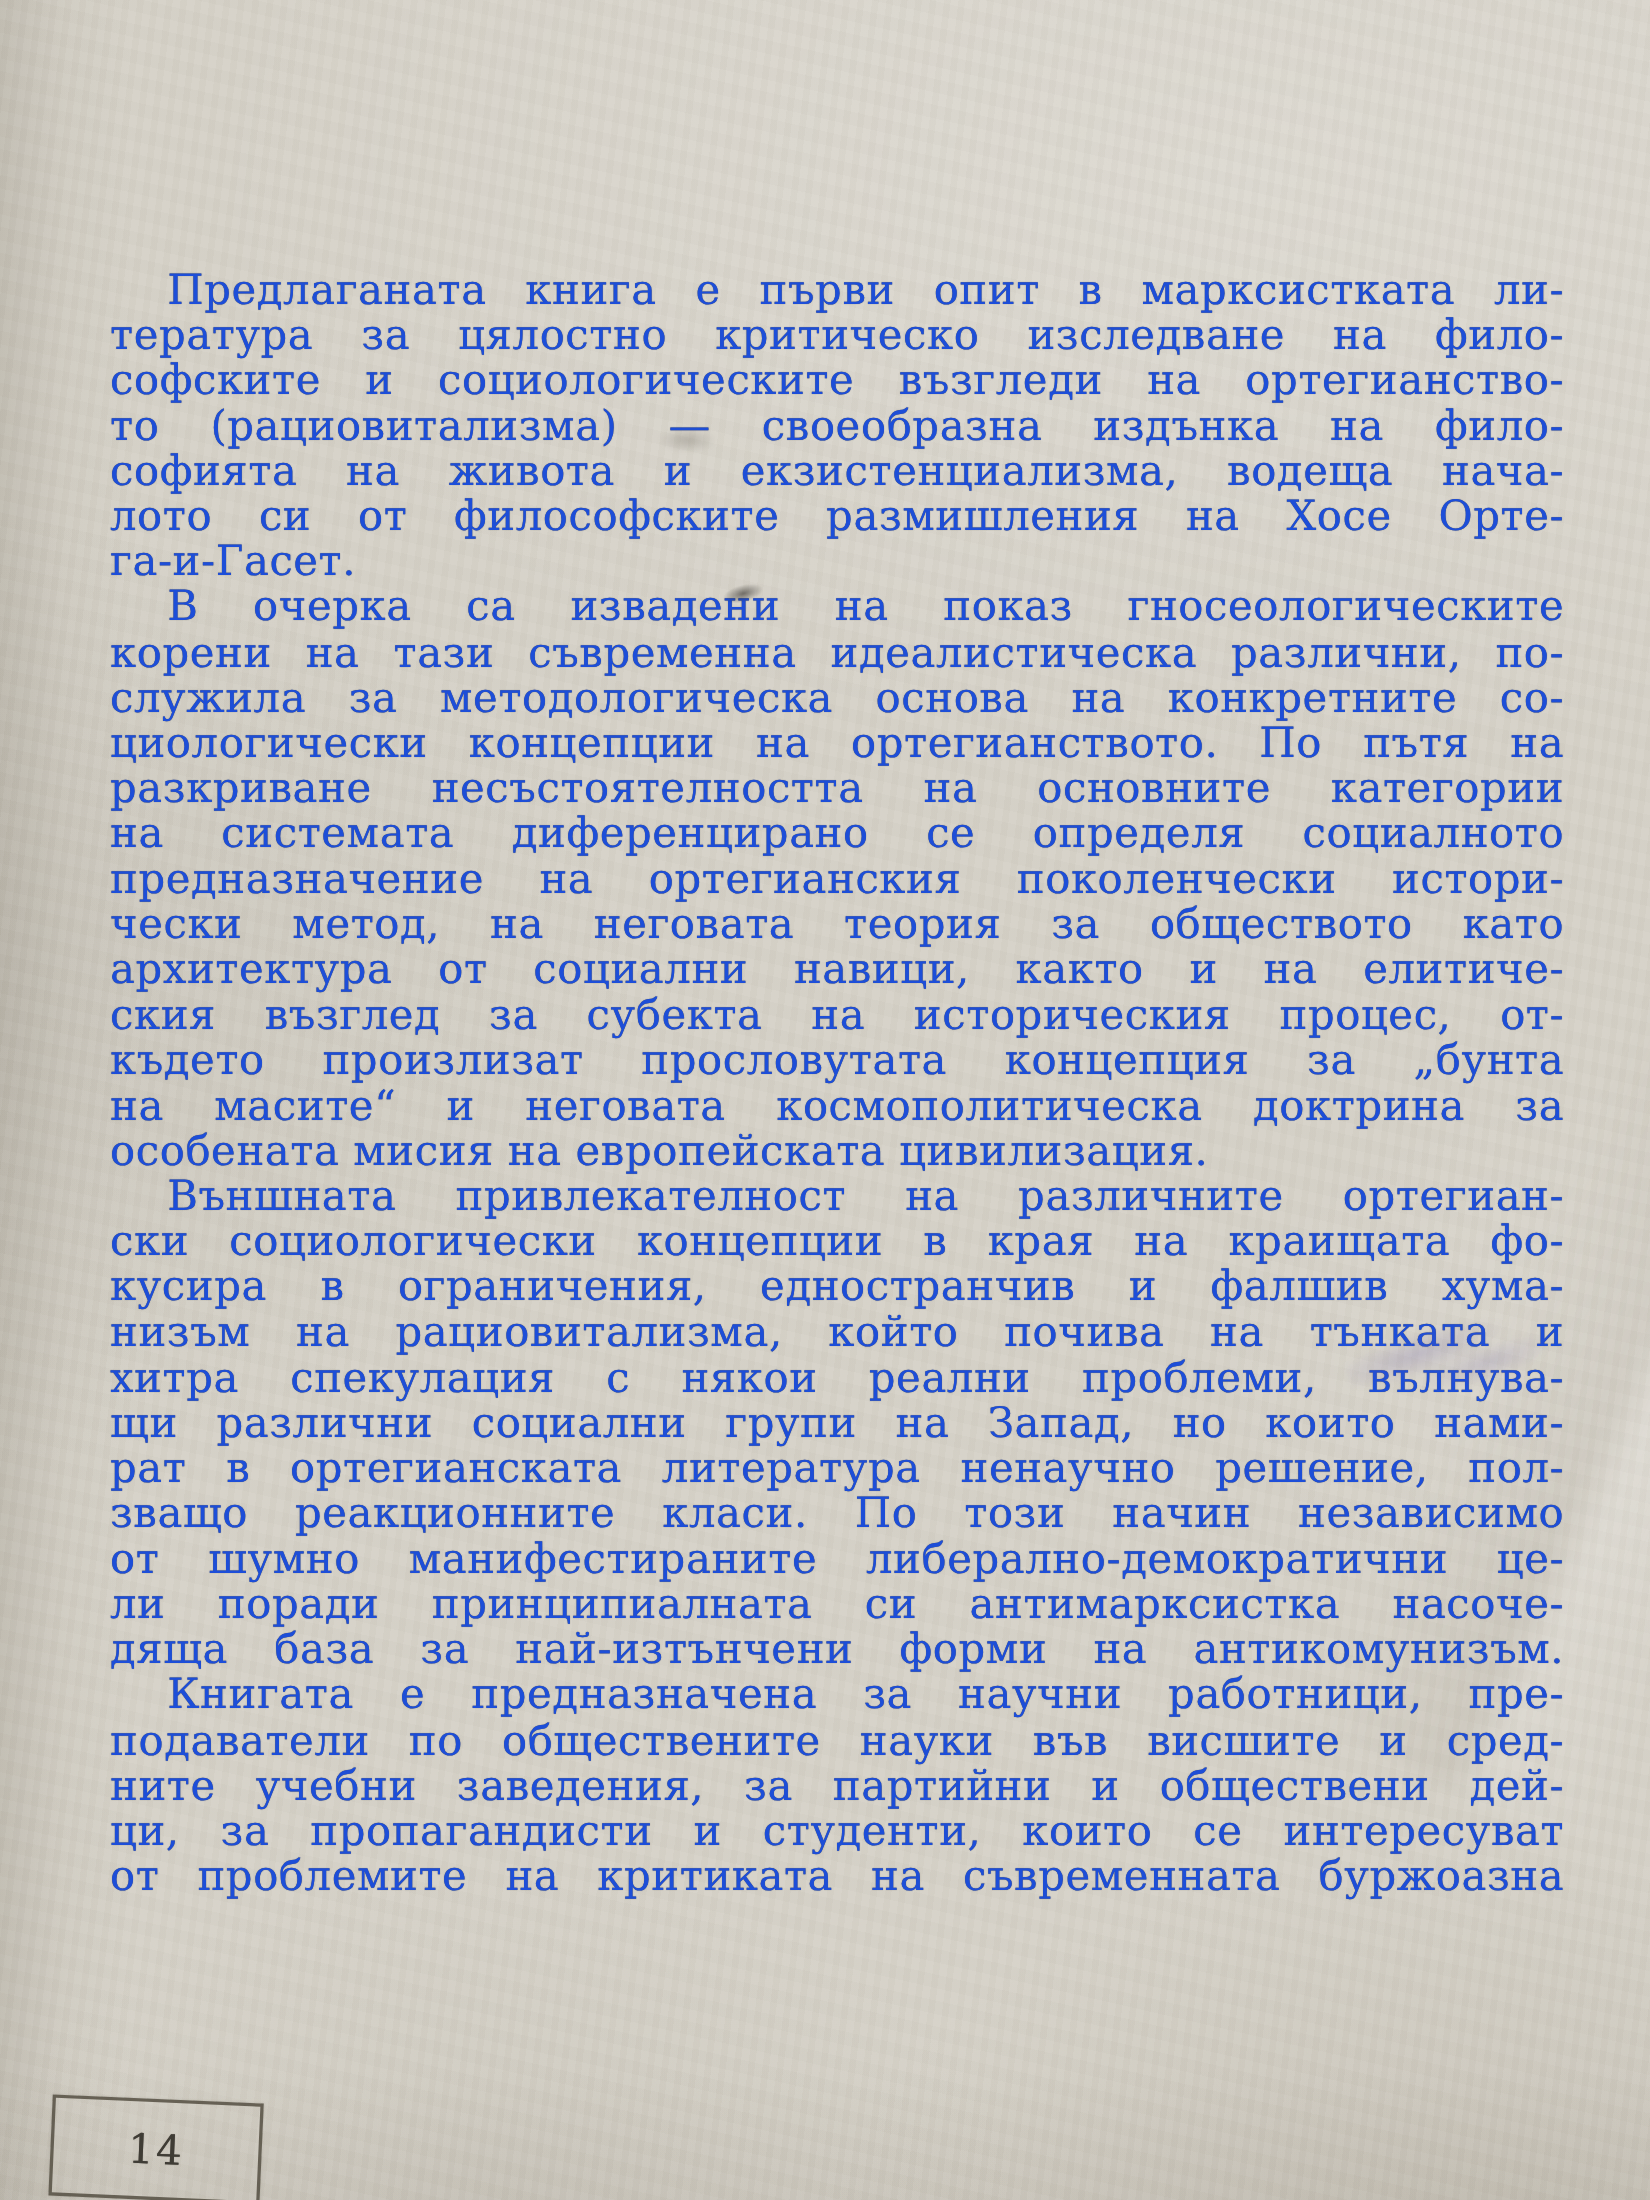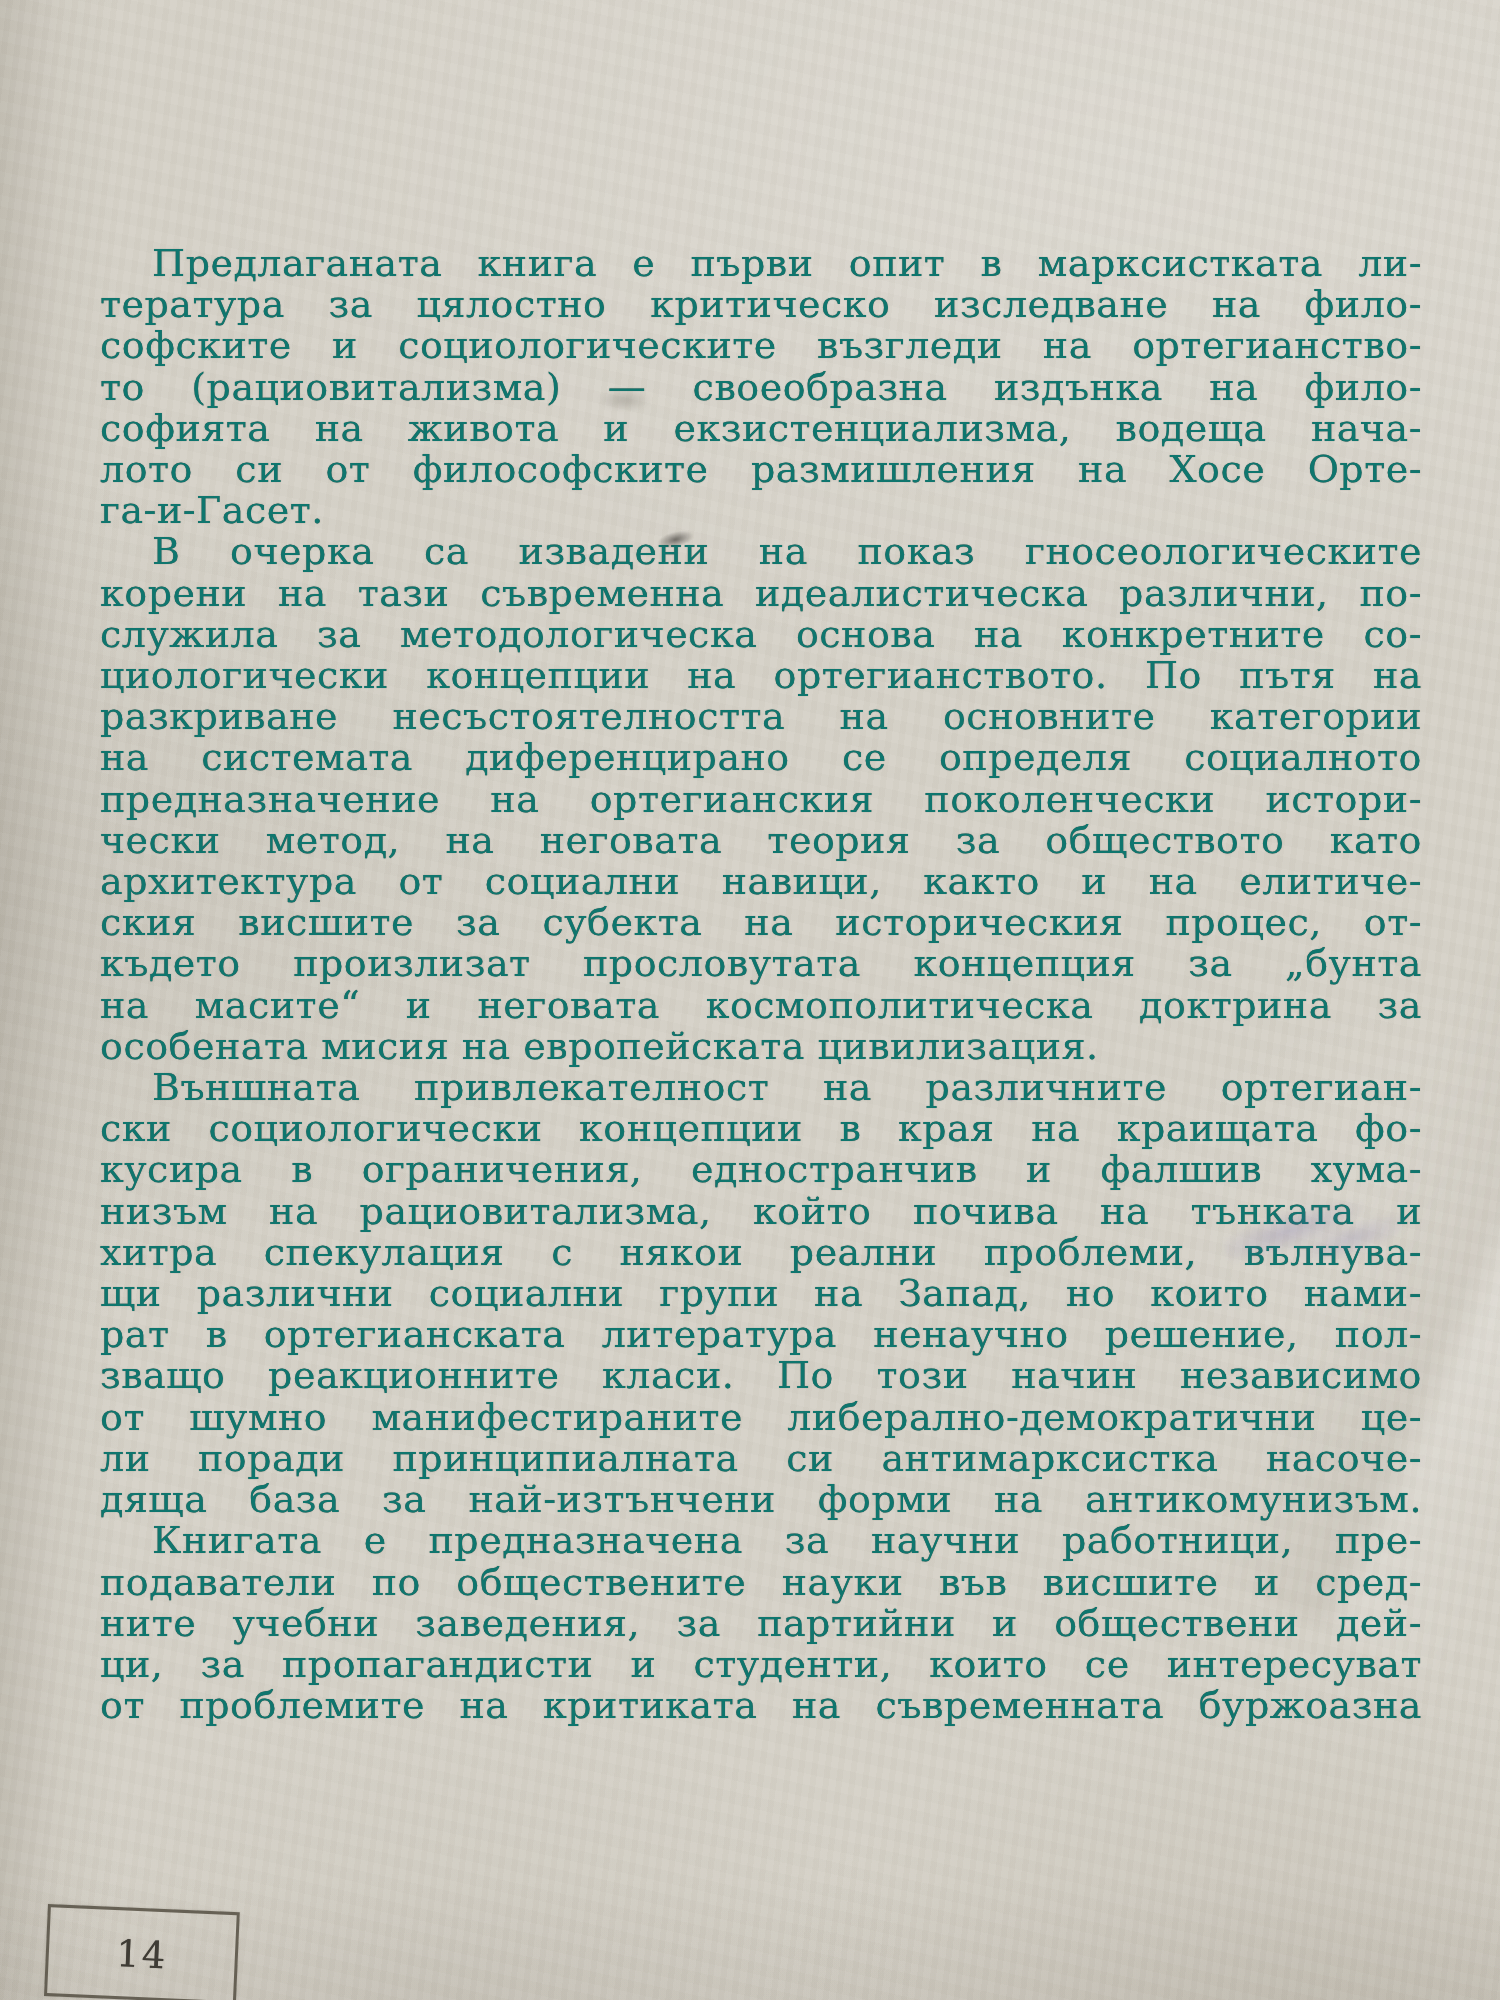--- a/index.html
+++ b/index.html
@@ -33,21 +33,21 @@
     transform: rotate(24deg);
     filter: blur(6px);
     pointer-events: none;
   }
   .text-block {
     position: absolute;
     left: 100px; top: 243px; width: 1322px;
     font-size: 38px;
     line-height: 41.2px;
     letter-spacing: 0.5px;
-    color: #0f766e;
+    color: #1d4ed8;
     text-shadow: 0 0 0.7px rgba(62,58,51,0.85);
   }
   .line {
     text-align: justify;
     text-align-last: justify;
     box-sizing: border-box;
     width: 100%;
   }
   .line.indent { padding-left: 52px; }
   .line.last { text-align-last: left; }
@@ -117,21 +117,21 @@
   <section>
     <div class="line indent">В очерка са извадени на показ гносеологическите</div>
     <div class="line">корени на тази съвременна идеалистическа различни, по-</div>
     <div class="line">служила за методологическа основа на конкретните со-</div>
     <div class="line">циологически концепции на ортегианството. По пътя на</div>
     <div class="line">разкриване несъстоятелността на основните категории</div>
     <div class="line">на системата диференцирано се определя социалното</div>
     <div class="line">предназначение на ортегианския поколенчески истори-</div>
     <div class="line">чески метод, на неговата теория за обществото като</div>
     <div class="line">архитектура от социални навици, както и на елитиче-</div>
-    <div class="line">ския висшите за субекта на историческия процес, от-</div>
+    <div class="line">ския възглед за субекта на историческия процес, от-</div>
     <div class="line">където произлизат прословутата концепция за „бунта</div>
     <div class="line">на масите“ и неговата космополитическа доктрина за</div>
     <div class="line last">особената мисия на европейската цивилизация.</div>
   </section>
 
   <section>
     <div class="line indent">Външната привлекателност на различните ортегиан-</div>
     <div class="line">ски социологически концепции в края на краищата фо-</div>
     <div class="line">кусира в ограничения, едностранчив и фалшив хума-</div>
     <div class="line">низъм на рациовитализма, който почива на тънката и</div>

